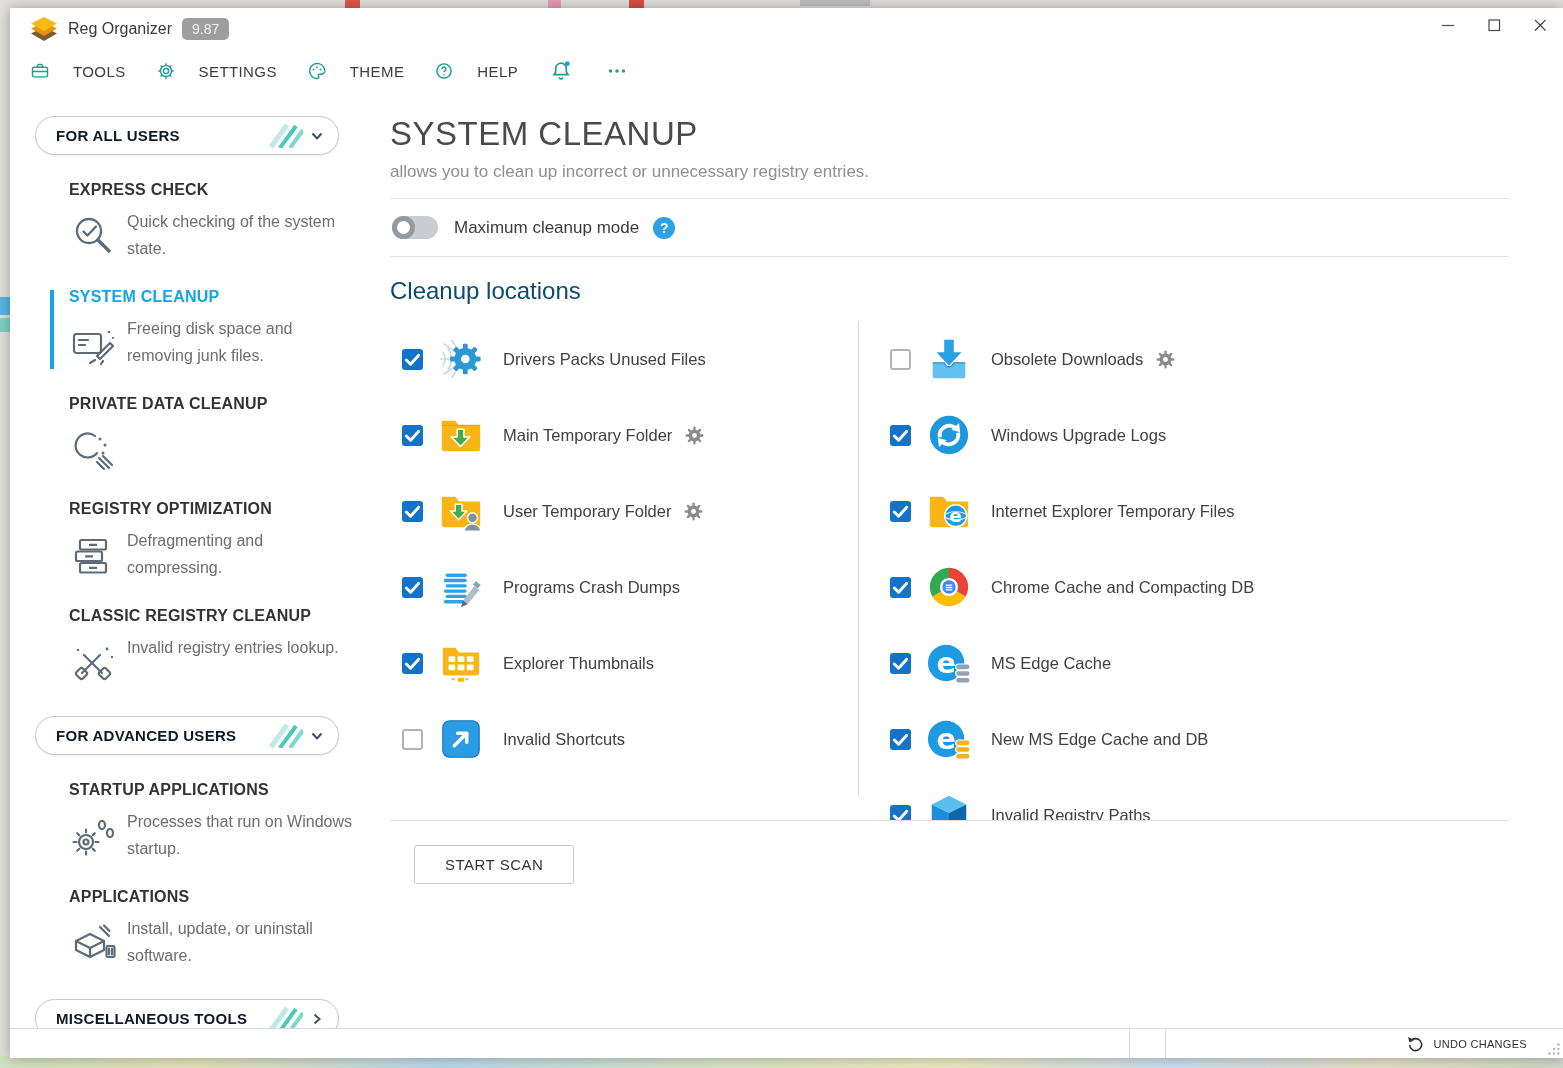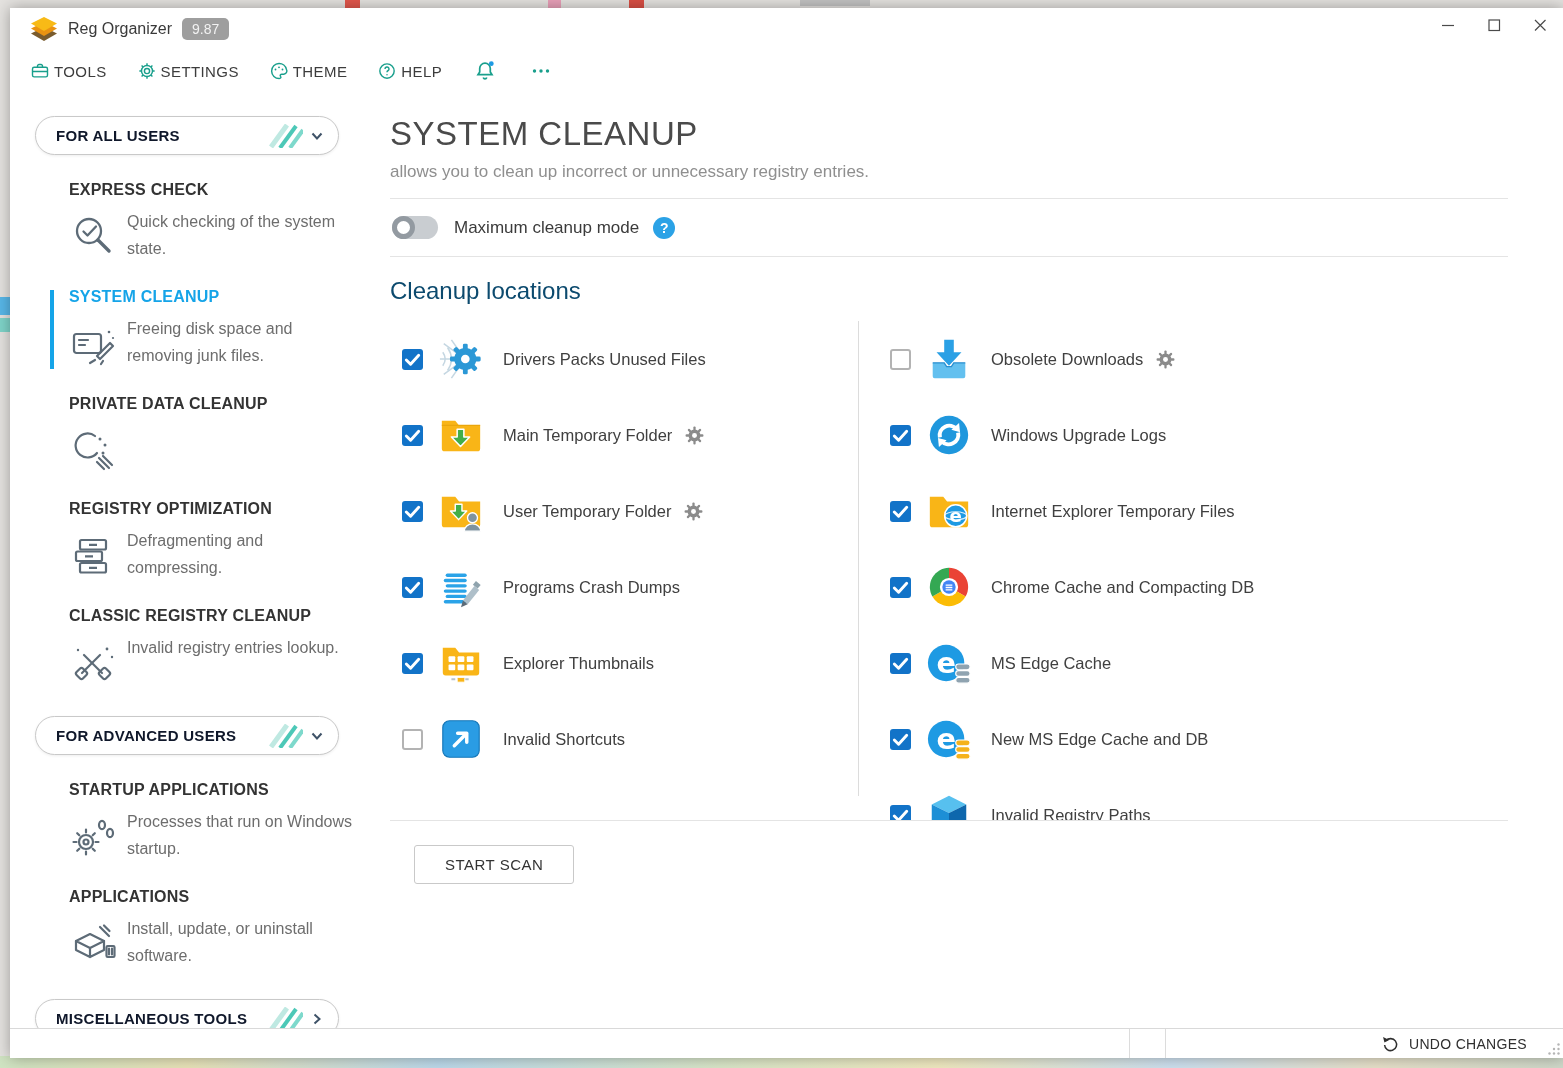--- a/index.html
+++ b/index.html
@@ -22,21 +22,21 @@
   .title-left{display:flex;align-items:center;gap:10px;height:42px;}
   .app-logo{width:28px;height:26px;}
   .app-name{font-size:16px;color:#3a3a3a;}
   .version-badge{background:#9e9e9e;color:#f2f2f2;font-size:14px;border-radius:5px;padding:3px 10px;}
   .win-controls{margin-left:auto;display:flex;}
   .win-btn{width:46px;height:34px;border:none;background:transparent;display:flex;align-items:center;justify-content:center;padding:0;cursor:default;}
   .win-btn .icon-host{width:24px;height:24px;}
 
   
   .menubar{height:42px;display:flex;align-items:center;gap:30px;padding-left:20px;flex:none;}
-  .menu-item{display:flex;align-items:center;gap:4px;font-size:15px;letter-spacing:.4px;color:#3c3c3c;cursor:default;}
+  .menu-item{display:flex;align-items:center;gap:23px;font-size:15px;letter-spacing:.4px;color:#3c3c3c;cursor:default;}
   .mi-icon{width:20px;height:20px;}
   .menu-bell,.menu-more{width:26px;height:24px;}
 
   
   .app-body{flex:1;display:flex;min-height:0;}
 
   
   .sidebar{width:380px;flex:none;overflow:hidden;padding-top:24px;}
   .group-pill{margin-left:25px;width:304px;height:39px;border:1px solid #c9c9c9;border-radius:20px;
     display:flex;align-items:center;padding:0 13px 0 20px;background:#fff;box-shadow:0 1px 3px rgba(0,0,0,.07);overflow:hidden;}
@@ -80,21 +80,21 @@
   .row-gear{width:19px;height:19px;margin-left:13px;flex:none;}
 
   .start-btn{margin:24px 0 0 24px;padding:10px 30px;background:#fff;border:1px solid #c9c9c9;border-radius:3px;
     font-size:15px;color:#333;letter-spacing:.5px;font-family:"Liberation Sans",sans-serif;cursor:default;}
 
   
   .bottombar{height:30px;flex:none;border-top:1px solid #d9d9d9;background:#fff;position:relative;
     display:flex;align-items:center;justify-content:flex-end;padding-right:36px;}
   .bar-sep{position:absolute;top:0;bottom:0;width:1px;background:#dcdcdc;}
   .bar-sep.s1{right:433px;} .bar-sep.s2{right:397px;}
-  .undo{display:flex;align-items:center;gap:9px;font-size:14px;color:#2f2f2f;letter-spacing:.3px;cursor:default;}
+  .undo{display:flex;align-items:center;gap:9px;font-size:11px;color:#2f2f2f;letter-spacing:.3px;cursor:default;}
   .undo-host{width:19px;height:19px;}
   .grip{position:absolute;right:2px;bottom:2px;width:14px;height:14px;}
 </style>
 </head>
 <body>
 
 <div class="frag" style="left:345px;top:0;width:15px;height:8px;background:#e2574c;"></div>
 <div class="frag" style="left:548px;top:0;width:13px;height:8px;background:#e8a0b8;"></div>
 <div class="frag" style="left:629px;top:0;width:15px;height:8px;background:#d94f44;"></div>
 <div class="frag" style="left:800px;top:0;width:70px;height:6px;background:#c2c2c2;"></div>

